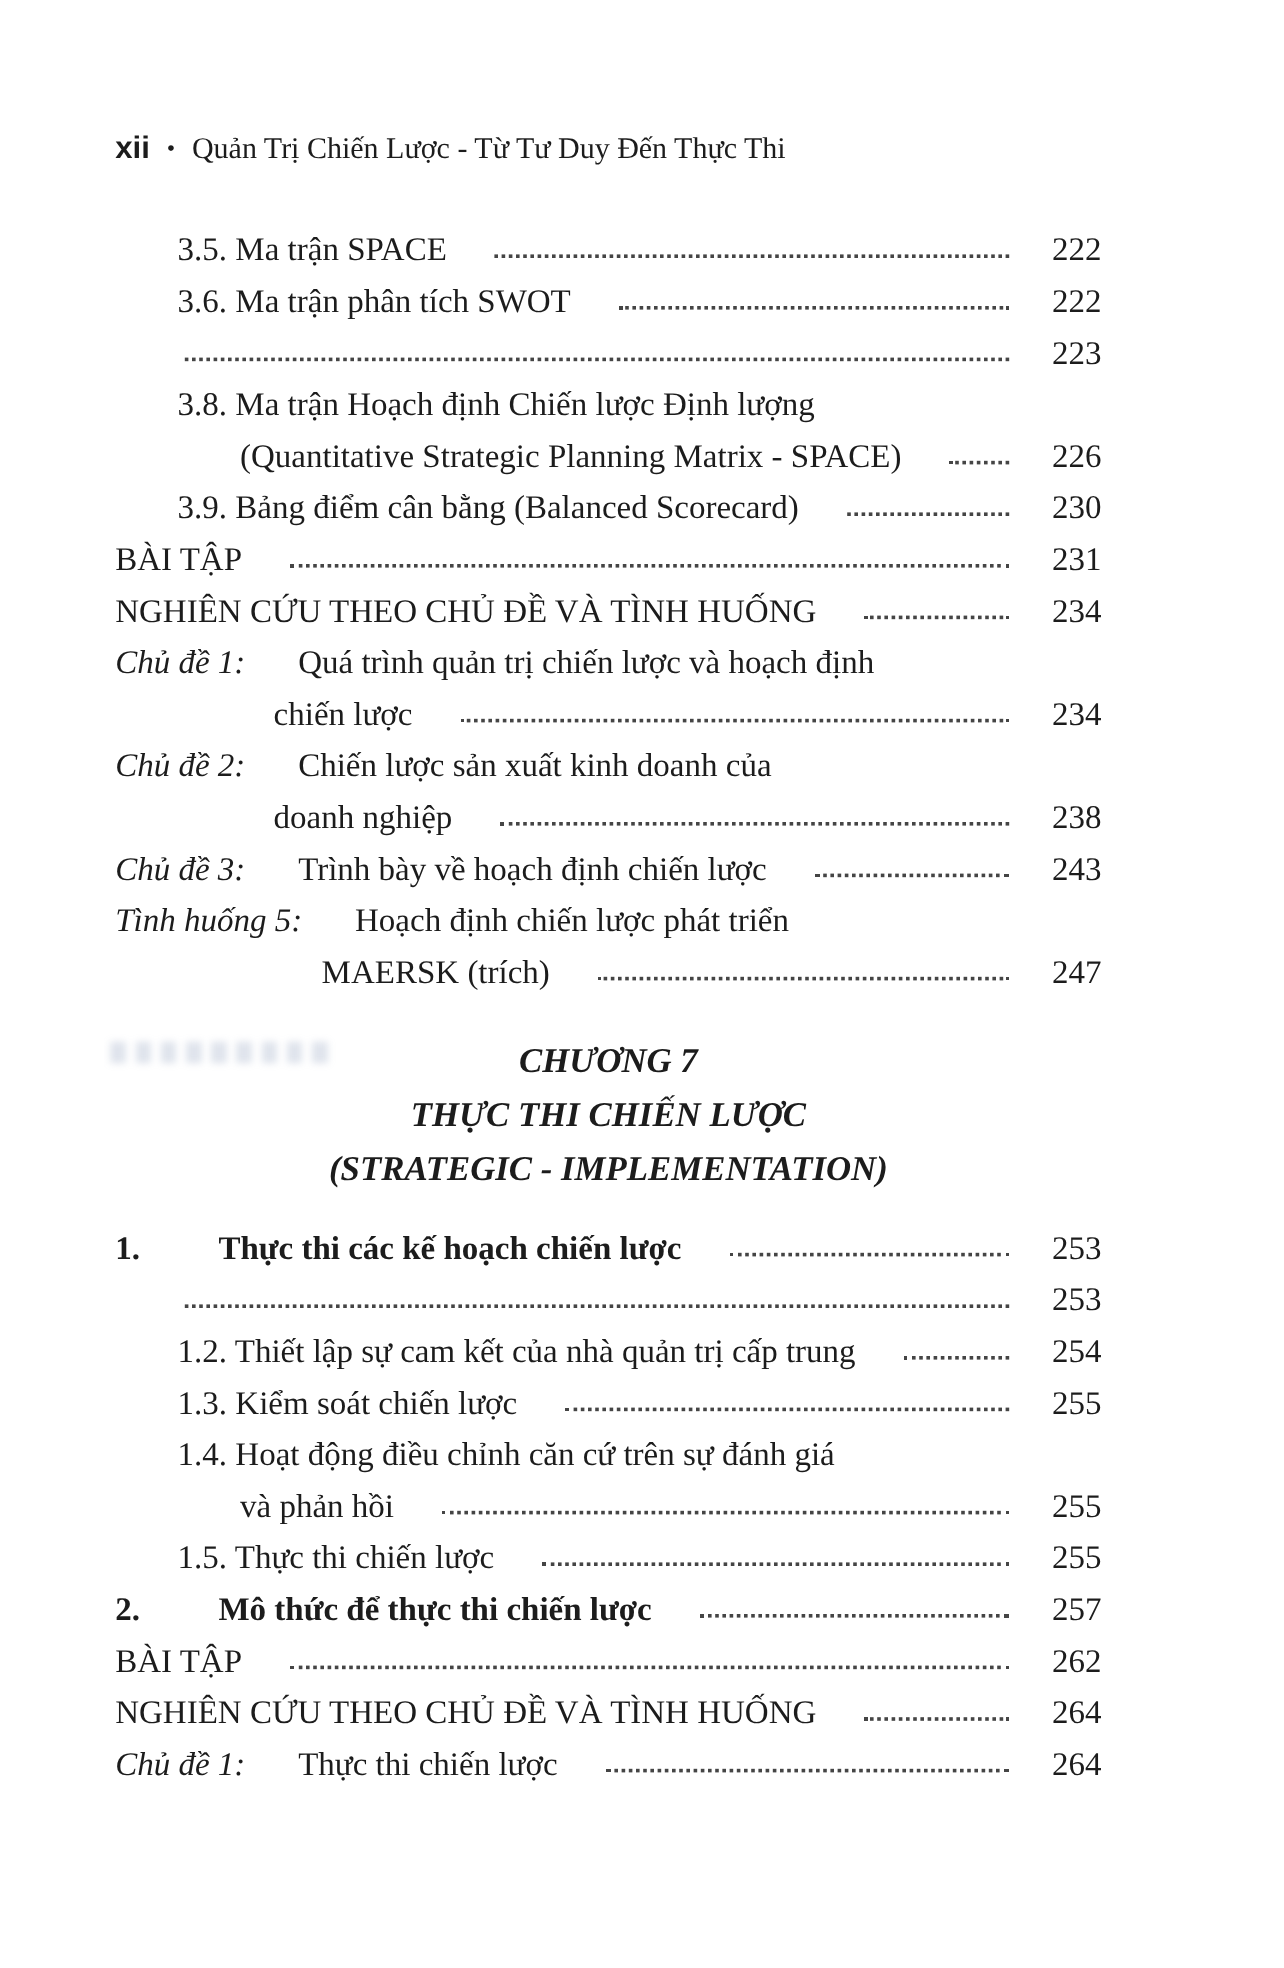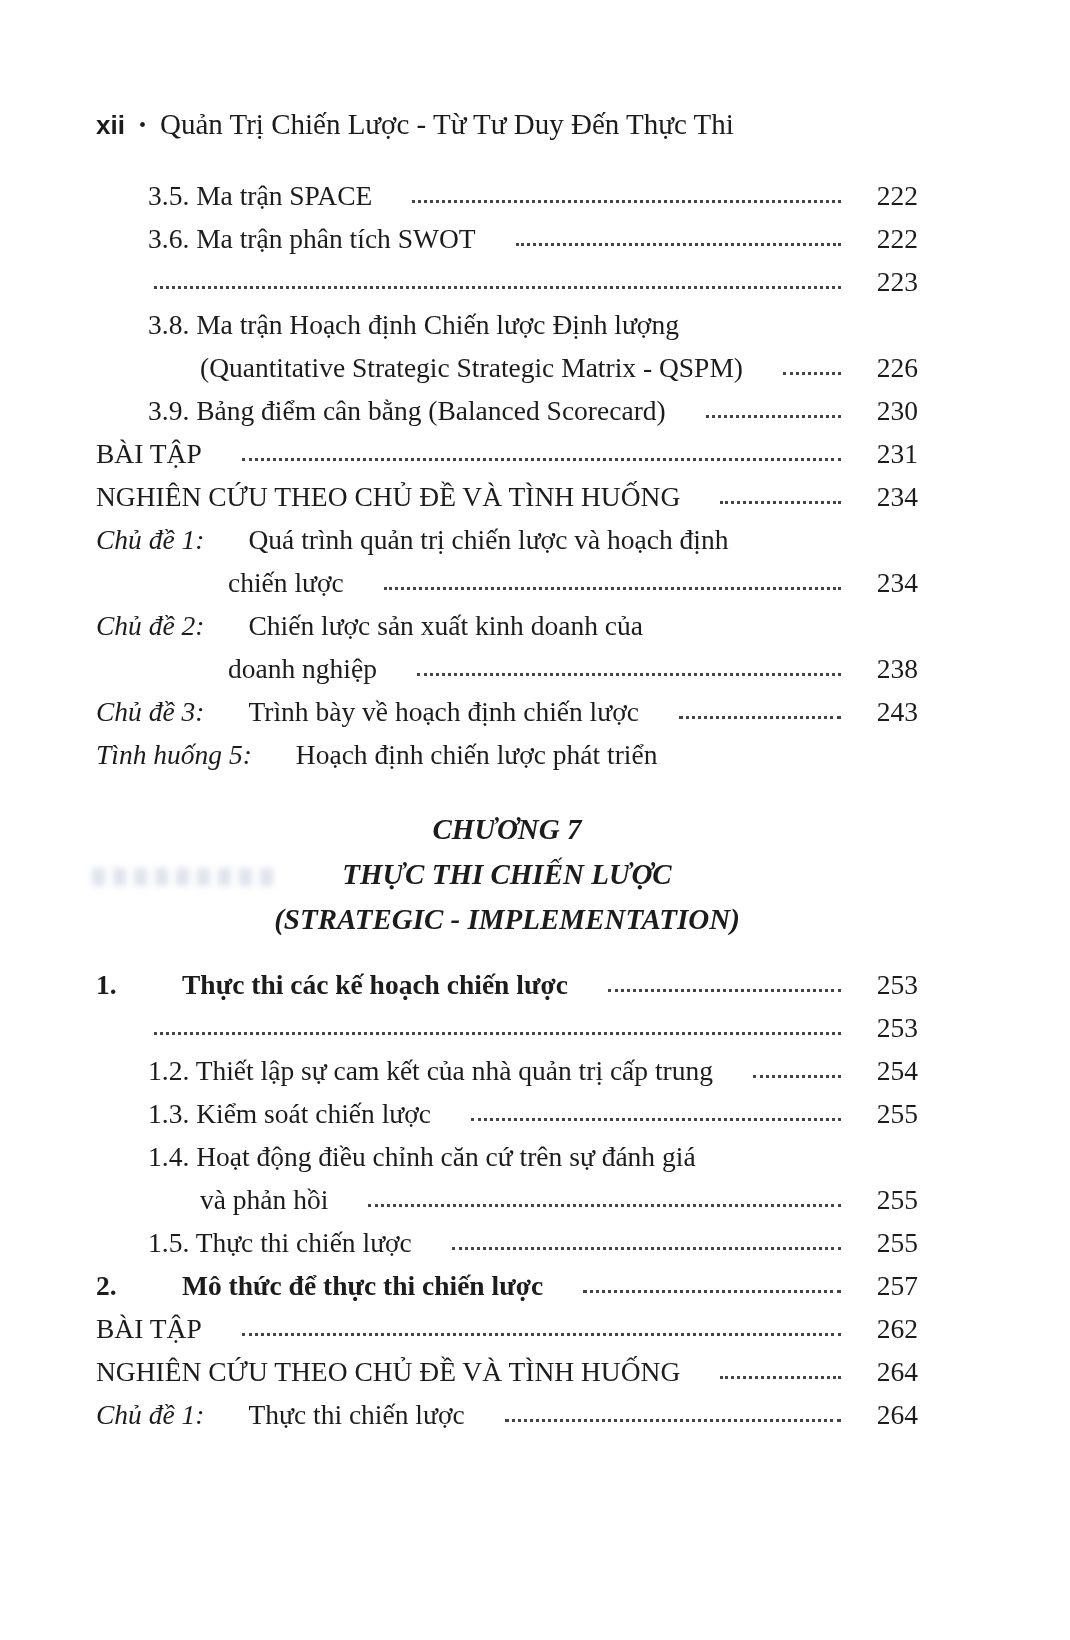--- a/index.html
+++ b/index.html
@@ -15,30 +15,30 @@
   .page {
     box-sizing: border-box;
     width: 1070px;
     padding: 108px 152px 0 96px;
   }
   .header {
     display: flex;
     align-items: baseline;
     gap: 14px;
     font-size: 25px;
-    margin-bottom: 28px;
+    margin-bottom: 42px;
     white-space: nowrap;
   }
   .header .folio {
     font-family: "Liberation Sans", "DejaVu Sans", sans-serif;
     font-weight: 700;
     font-size: 26px;
   }
   .header .bullet { font-size: 20px; position: relative; top: -2px; }
-  .header .book-title { font-size: 29px; }
+  .header .book-title { font-size: 25px; }
 
   .toc-section { }
   .toc-line {
     display: flex;
     align-items: flex-end;
     height: 43px;
     font-size: 27.5px;
     white-space: nowrap;
     gap: 34px;
   }
@@ -109,21 +109,21 @@
         <span class="page-num">222</span>
       </div>
       <div class="toc-line ind1">
         <span class="leader"></span>
         <span class="page-num">223</span>
       </div>
       <div class="toc-line ind1">
         <span class="txt">3.8. Ma trận Hoạch định Chiến lược Định lượng</span>
       </div>
       <div class="toc-line ind2">
-        <span class="txt">(Quantitative Strategic Strategic Matrix - QSPM)</span>
+        <span class="txt">(Quantitative Strategic Planning Matrix - SPACE)</span>
         <span class="leader"></span>
         <span class="page-num">226</span>
       </div>
       <div class="toc-line ind1">
         <span class="txt">3.9. Bảng điểm cân bằng (Balanced Scorecard)</span>
         <span class="leader"></span>
         <span class="page-num">230</span>
       </div>
       <div class="toc-line ind0">
         <span class="txt">BÀI TẬP</span>
@@ -155,20 +155,25 @@
       </div>
       <div class="toc-line ind0">
         <span class="pre">Chủ đề 3:</span>
         <span class="txt">Trình bày về hoạch định chiến lược</span>
         <span class="leader"></span>
         <span class="page-num">243</span>
       </div>
       <div class="toc-line ind0">
         <span class="pre">Tình huống 5:</span>
         <span class="txt">Hoạch định chiến lược phát triển</span>
+      </div>
+      <div class="toc-line ind4">
+        <span class="txt">MAERSK (trích)</span>
+        <span class="leader"></span>
+        <span class="page-num">247</span>
       </div>
     </div>
 
   <div class="chapter-heading">
     <div class="h-line">CHƯƠNG 7</div>
     <div class="h-line">THỰC THI CHIẾN LƯỢC</div>
     <div class="h-line">(STRATEGIC - IMPLEMENTATION)</div>
   </div>
 
   <div class="toc-section">

